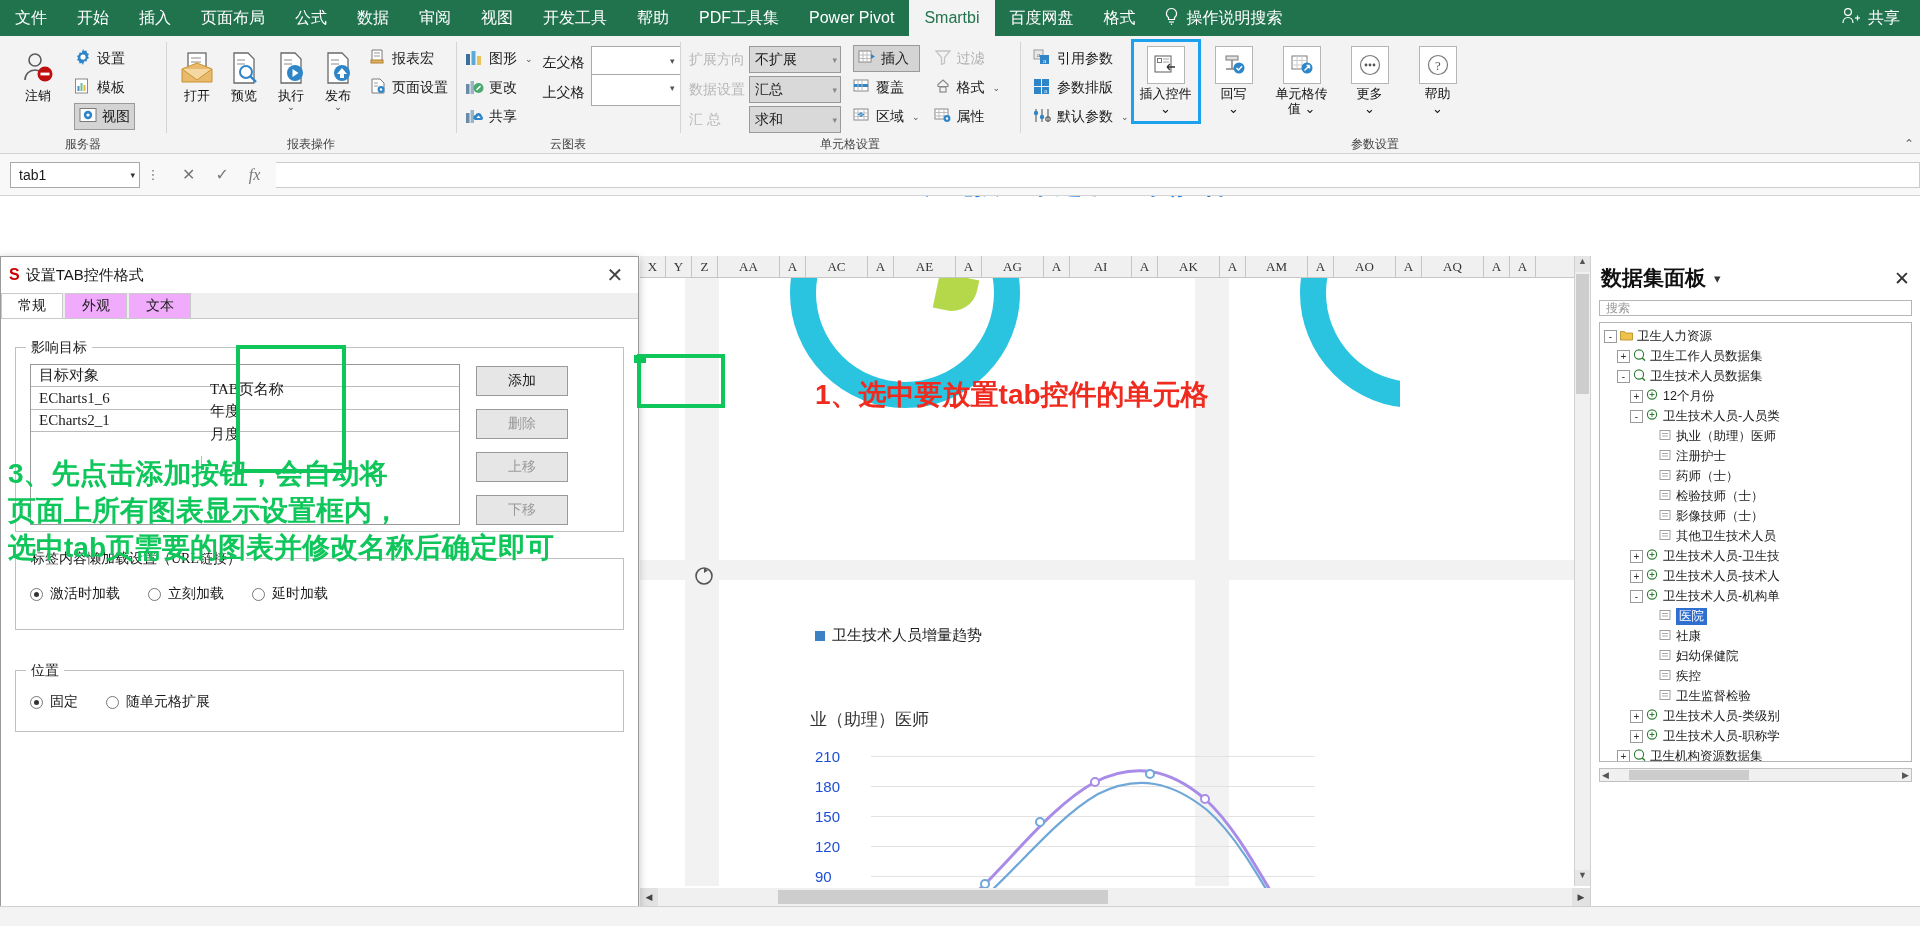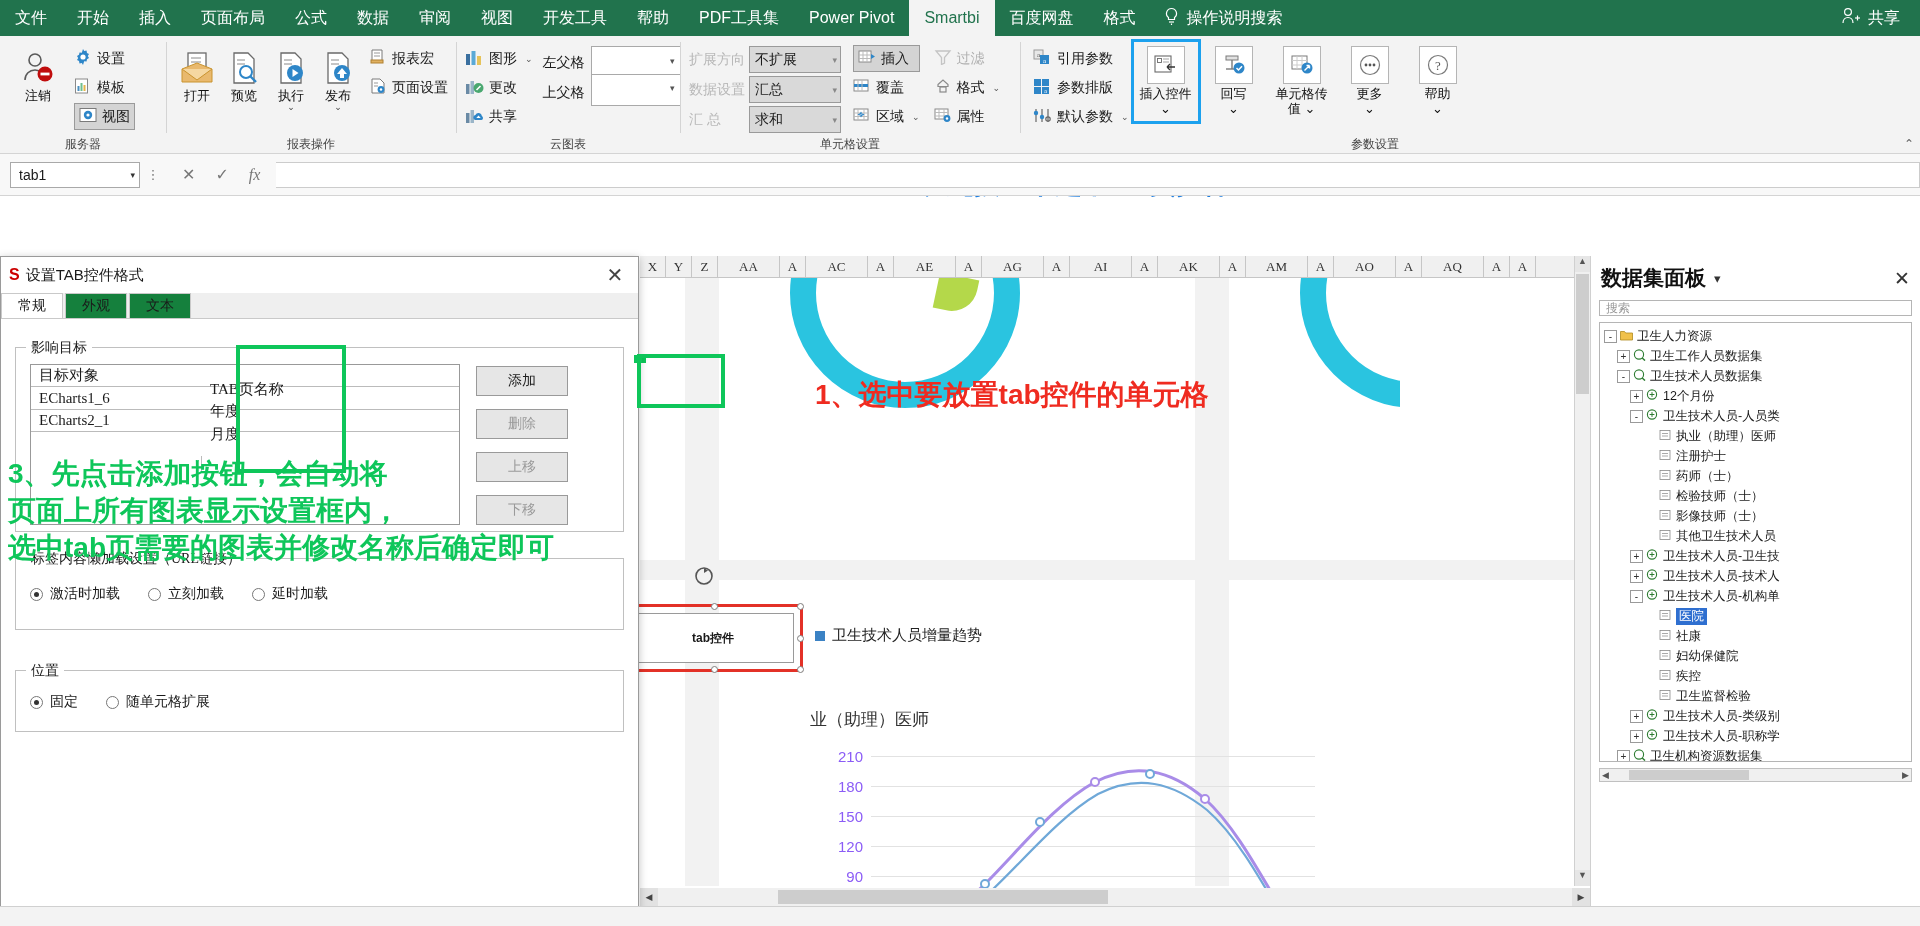--- a/index.html
+++ b/index.html
@@ -121,21 +121,21 @@
   .handle { position:absolute; width:7px; height:7px; border:1px solid #7f7f7f; background:#fff; border-radius:50%;}
 
   .rotIcon { position:absolute; left:692px; top:368px; color:#555; font-size:22px;}
 
   .chart-title { position:absolute; left:815px; top:430px; font-size:15px; color:#222; display:flex; align-items:center; gap:7px;}
   .chart-title .sq { width:10px; height:10px; background:#3b82c4; }
   .chart-sub { position:absolute; left:810px; top:512px; font-size:17px; color:#333; }
 
   .axis { position:absolute; left:815px; top:545px; width:500px; }
   .axrow { height:30px; display:flex; align-items:center; }
-  .axrow .tick { width:56px; text-align:right; font-size:15px; color:#8b5cf6; padding-right:8px;}
+  .axrow .tick { width:56px; text-align:left; font-size:15px; color:#1d4ed8; padding-right:8px;}
   .axrow .gl { flex:1; height:1px; background:#e2e2e2; }
 
   
   .ann { position:absolute; font-weight:bold; white-space:pre; }
   .ann.red { color:#ef2b20; }
   .ann.blue { color:#1f7fe0; }
   .ann.green { color:#0ec65a; }
 
   
   .dlg {
@@ -143,21 +143,21 @@
     background:#fff; border:1px solid #9a9a9a; box-shadow:0 2px 8px rgba(0,0,0,.25);
     z-index:60;
   }
   .dlg-tb { height:36px; display:flex; align-items:center; padding:0 8px; }
   .dlg-tb .logo { color:#cc0000; font-weight:bold; font-size:16px; margin-right:6px;}
   .dlg-tb .t { font-size:15px; }
   .dlg-tb .x { margin-left:auto; font-size:20px; color:#444; width:30px; text-align:center; cursor:default;}
   .dlg-tabs { height:26px; background:#efefef; display:flex; align-items:flex-end; border-bottom:1px solid #c9c9c9;}
   .dlg-tabs .t {
     padding:3px 16px; font-size:14px; font-family:"Liberation Serif",serif;
-    border:1px solid #c9c9c9; border-bottom:none; background:#15803d; margin-right:2px;
+    border:1px solid #c9c9c9; border-bottom:none; background:#f0abfc; margin-right:2px;
   }
   .dlg-tabs .t.on { background:#fff; }
   .dlg-body { position:relative; padding:16px 14px; }
 
   .fieldset { position:relative; border:1px solid #c0c0c0; padding:16px 14px 0; margin-top:12px;}
   .fieldset > .lg { position:absolute; top:-9px; left:10px; background:#fff; padding:0 5px; font-size:14px; font-family:"Liberation Serif",serif;}
 
   .tbl { width:430px; border:1px solid #999; background:#fff; font-family:"Liberation Serif",serif; font-size:15px;}
   .tbl .r { display:flex; height:22px; }
   .tbl .r + .r { }
@@ -675,33 +675,20 @@
     <div style="position:absolute; left:0; top:282px; right:0; height:20px; background:#f2f2f2;"></div>
   </div>
 
   <div class="rotIcon">
     <svg width="24" height="24" viewBox="0 0 24 24">
         <circle cx="12" cy="12" r="8" fill="none" stroke="#555" stroke-width="1.6"></circle>
         <path d="M12 4v5l4-2.5z" fill="#555"></path>
       </svg>
   </div>
 
-  <div class="tabctl">
-    <div class="tabctl-inner">
-      <span>tab控件</span>
-    </div>
-    <div class="handle" style="left:-4px; top:-4px;"></div>
-    <div class="handle" style="left:85px; top:-4px;"></div>
-    <div class="handle" style="right:-4px; top:-4px;"></div>
-    <div class="handle" style="left:-4px; top:28px;"></div>
-    <div class="handle" style="right:-4px; top:28px;"></div>
-    <div class="handle" style="left:-4px; bottom:-4px;"></div>
-    <div class="handle" style="left:85px; bottom:-4px;"></div>
-    <div class="handle" style="right:-4px; bottom:-4px;"></div>
-  </div>
 
   <div class="chart-title">
     <span class="sq"></span>
     <span>卫生技术人员增量趋势</span>
   </div>
   <div class="chart-sub">业（助理）医师</div>
 
   <div class="axis" id="axis">
       <div class="axrow">
         <div class="tick">210</div>

